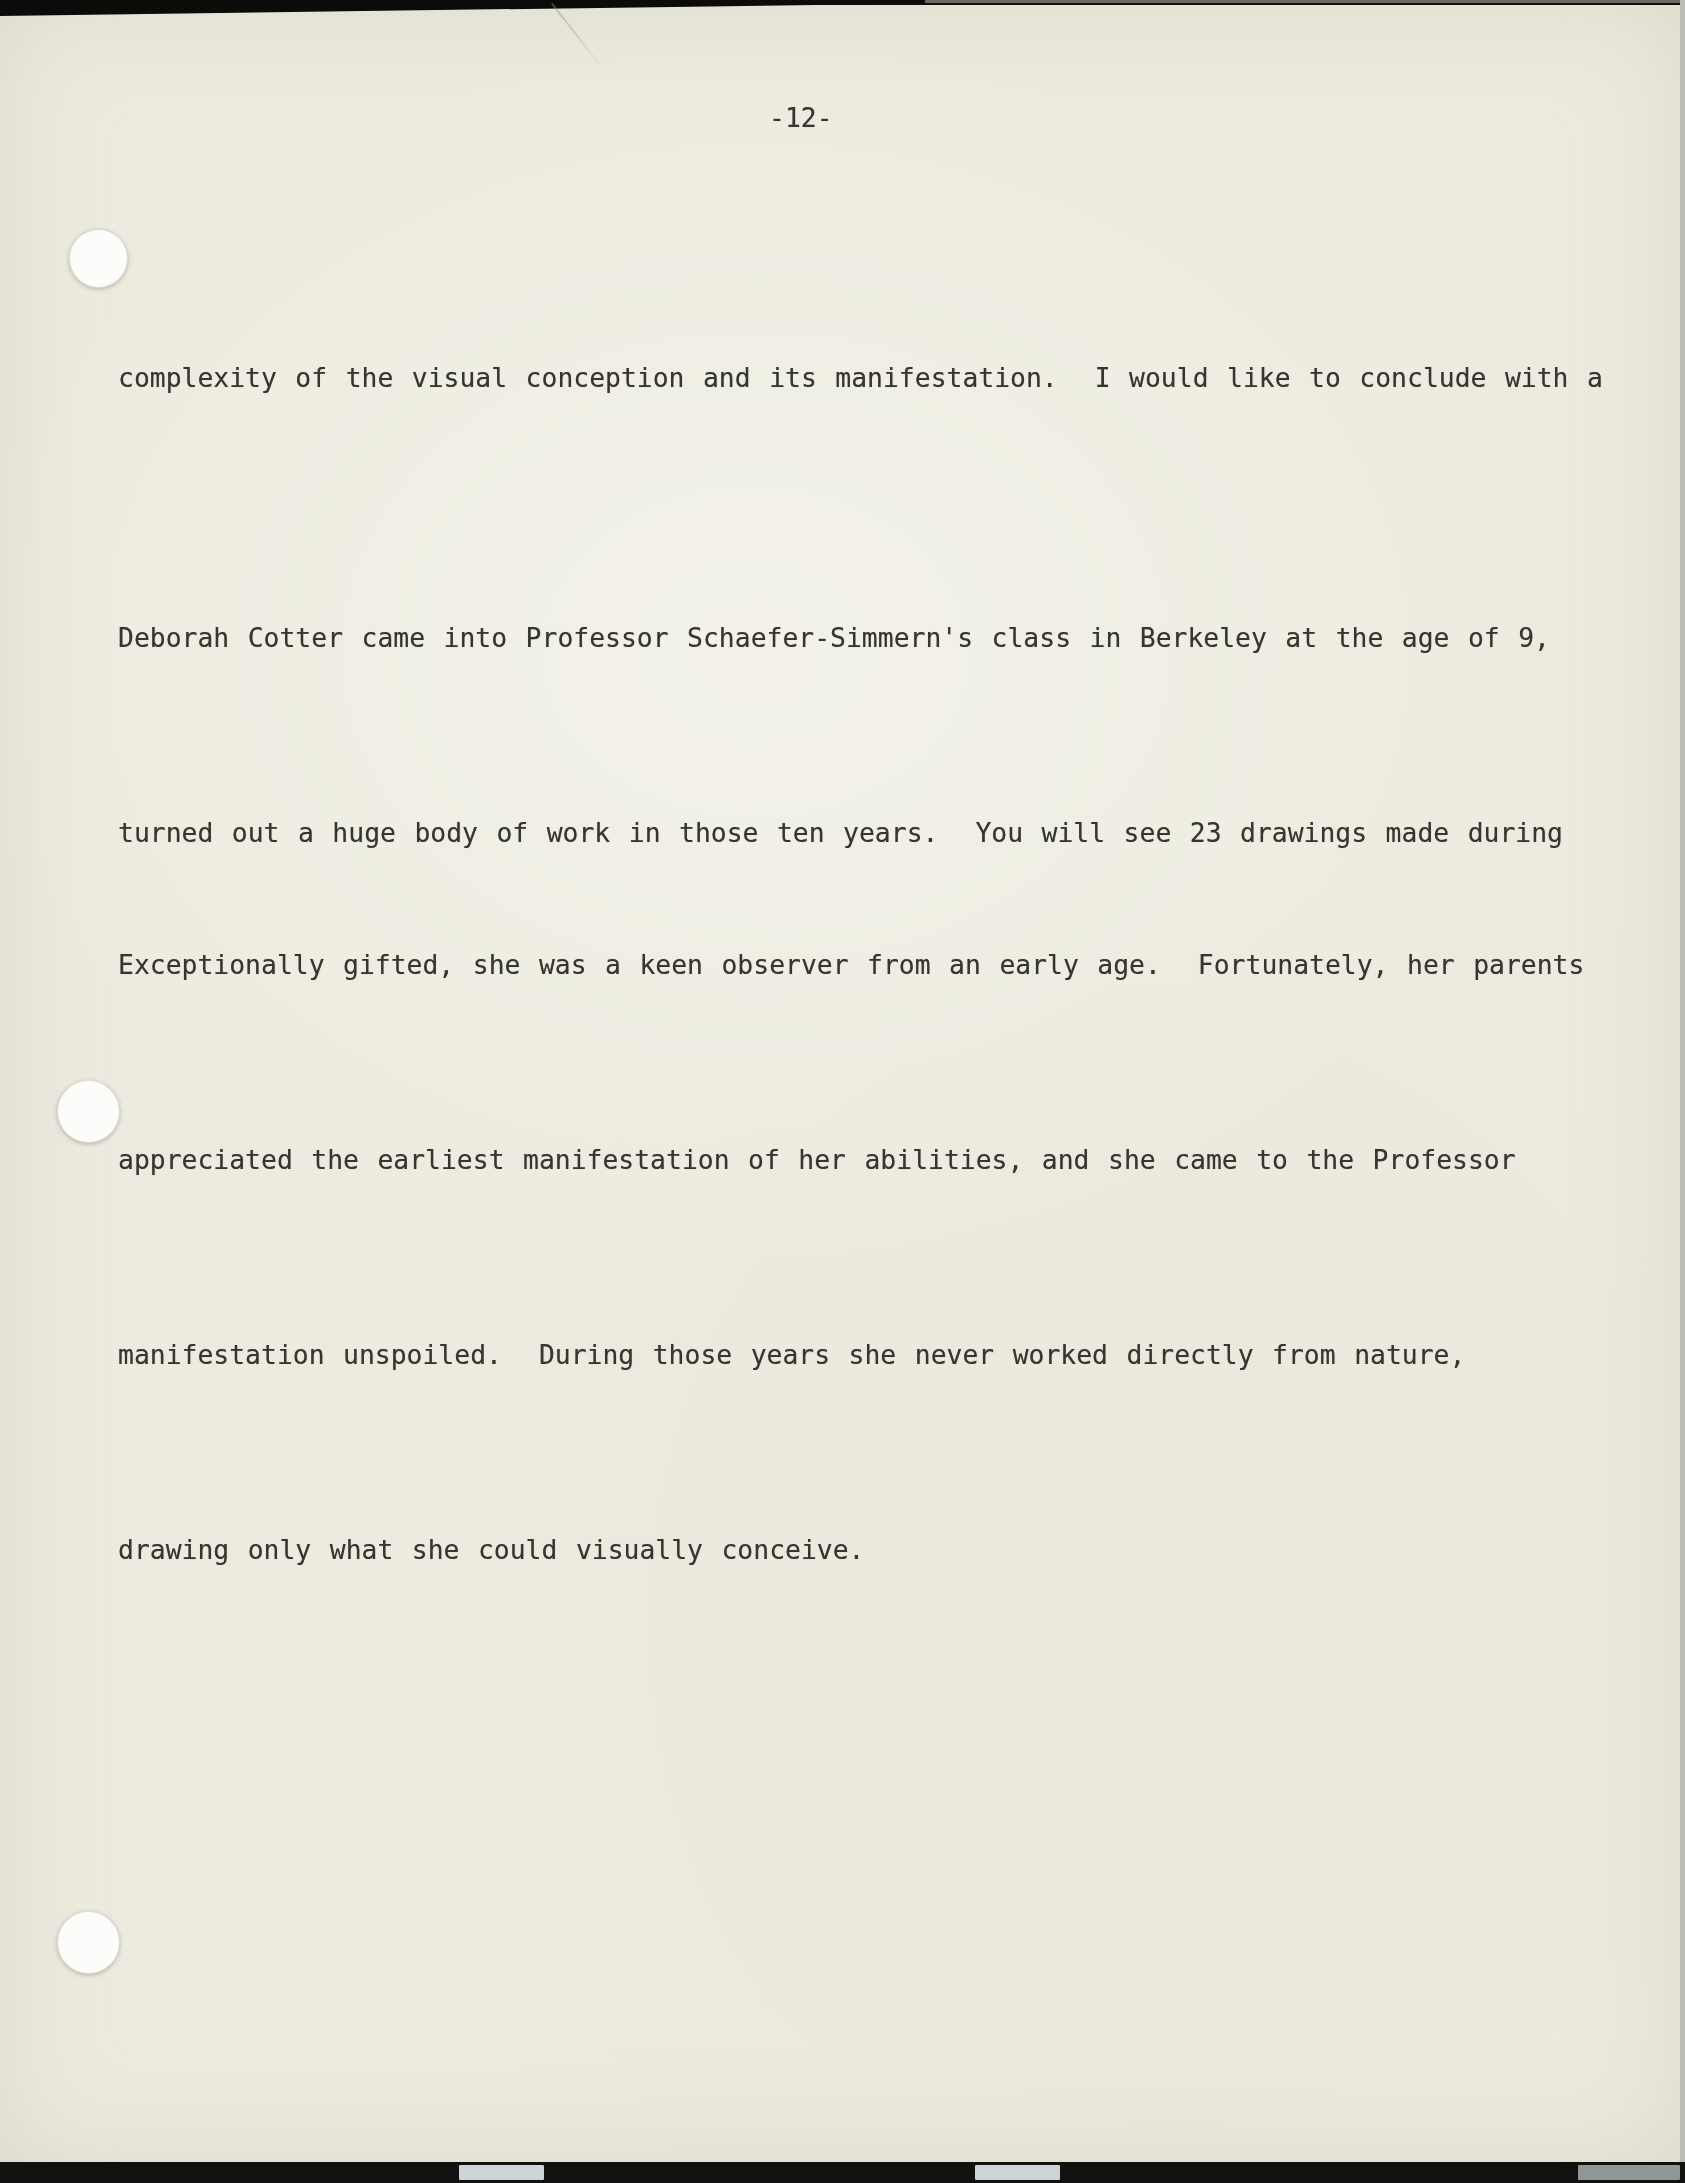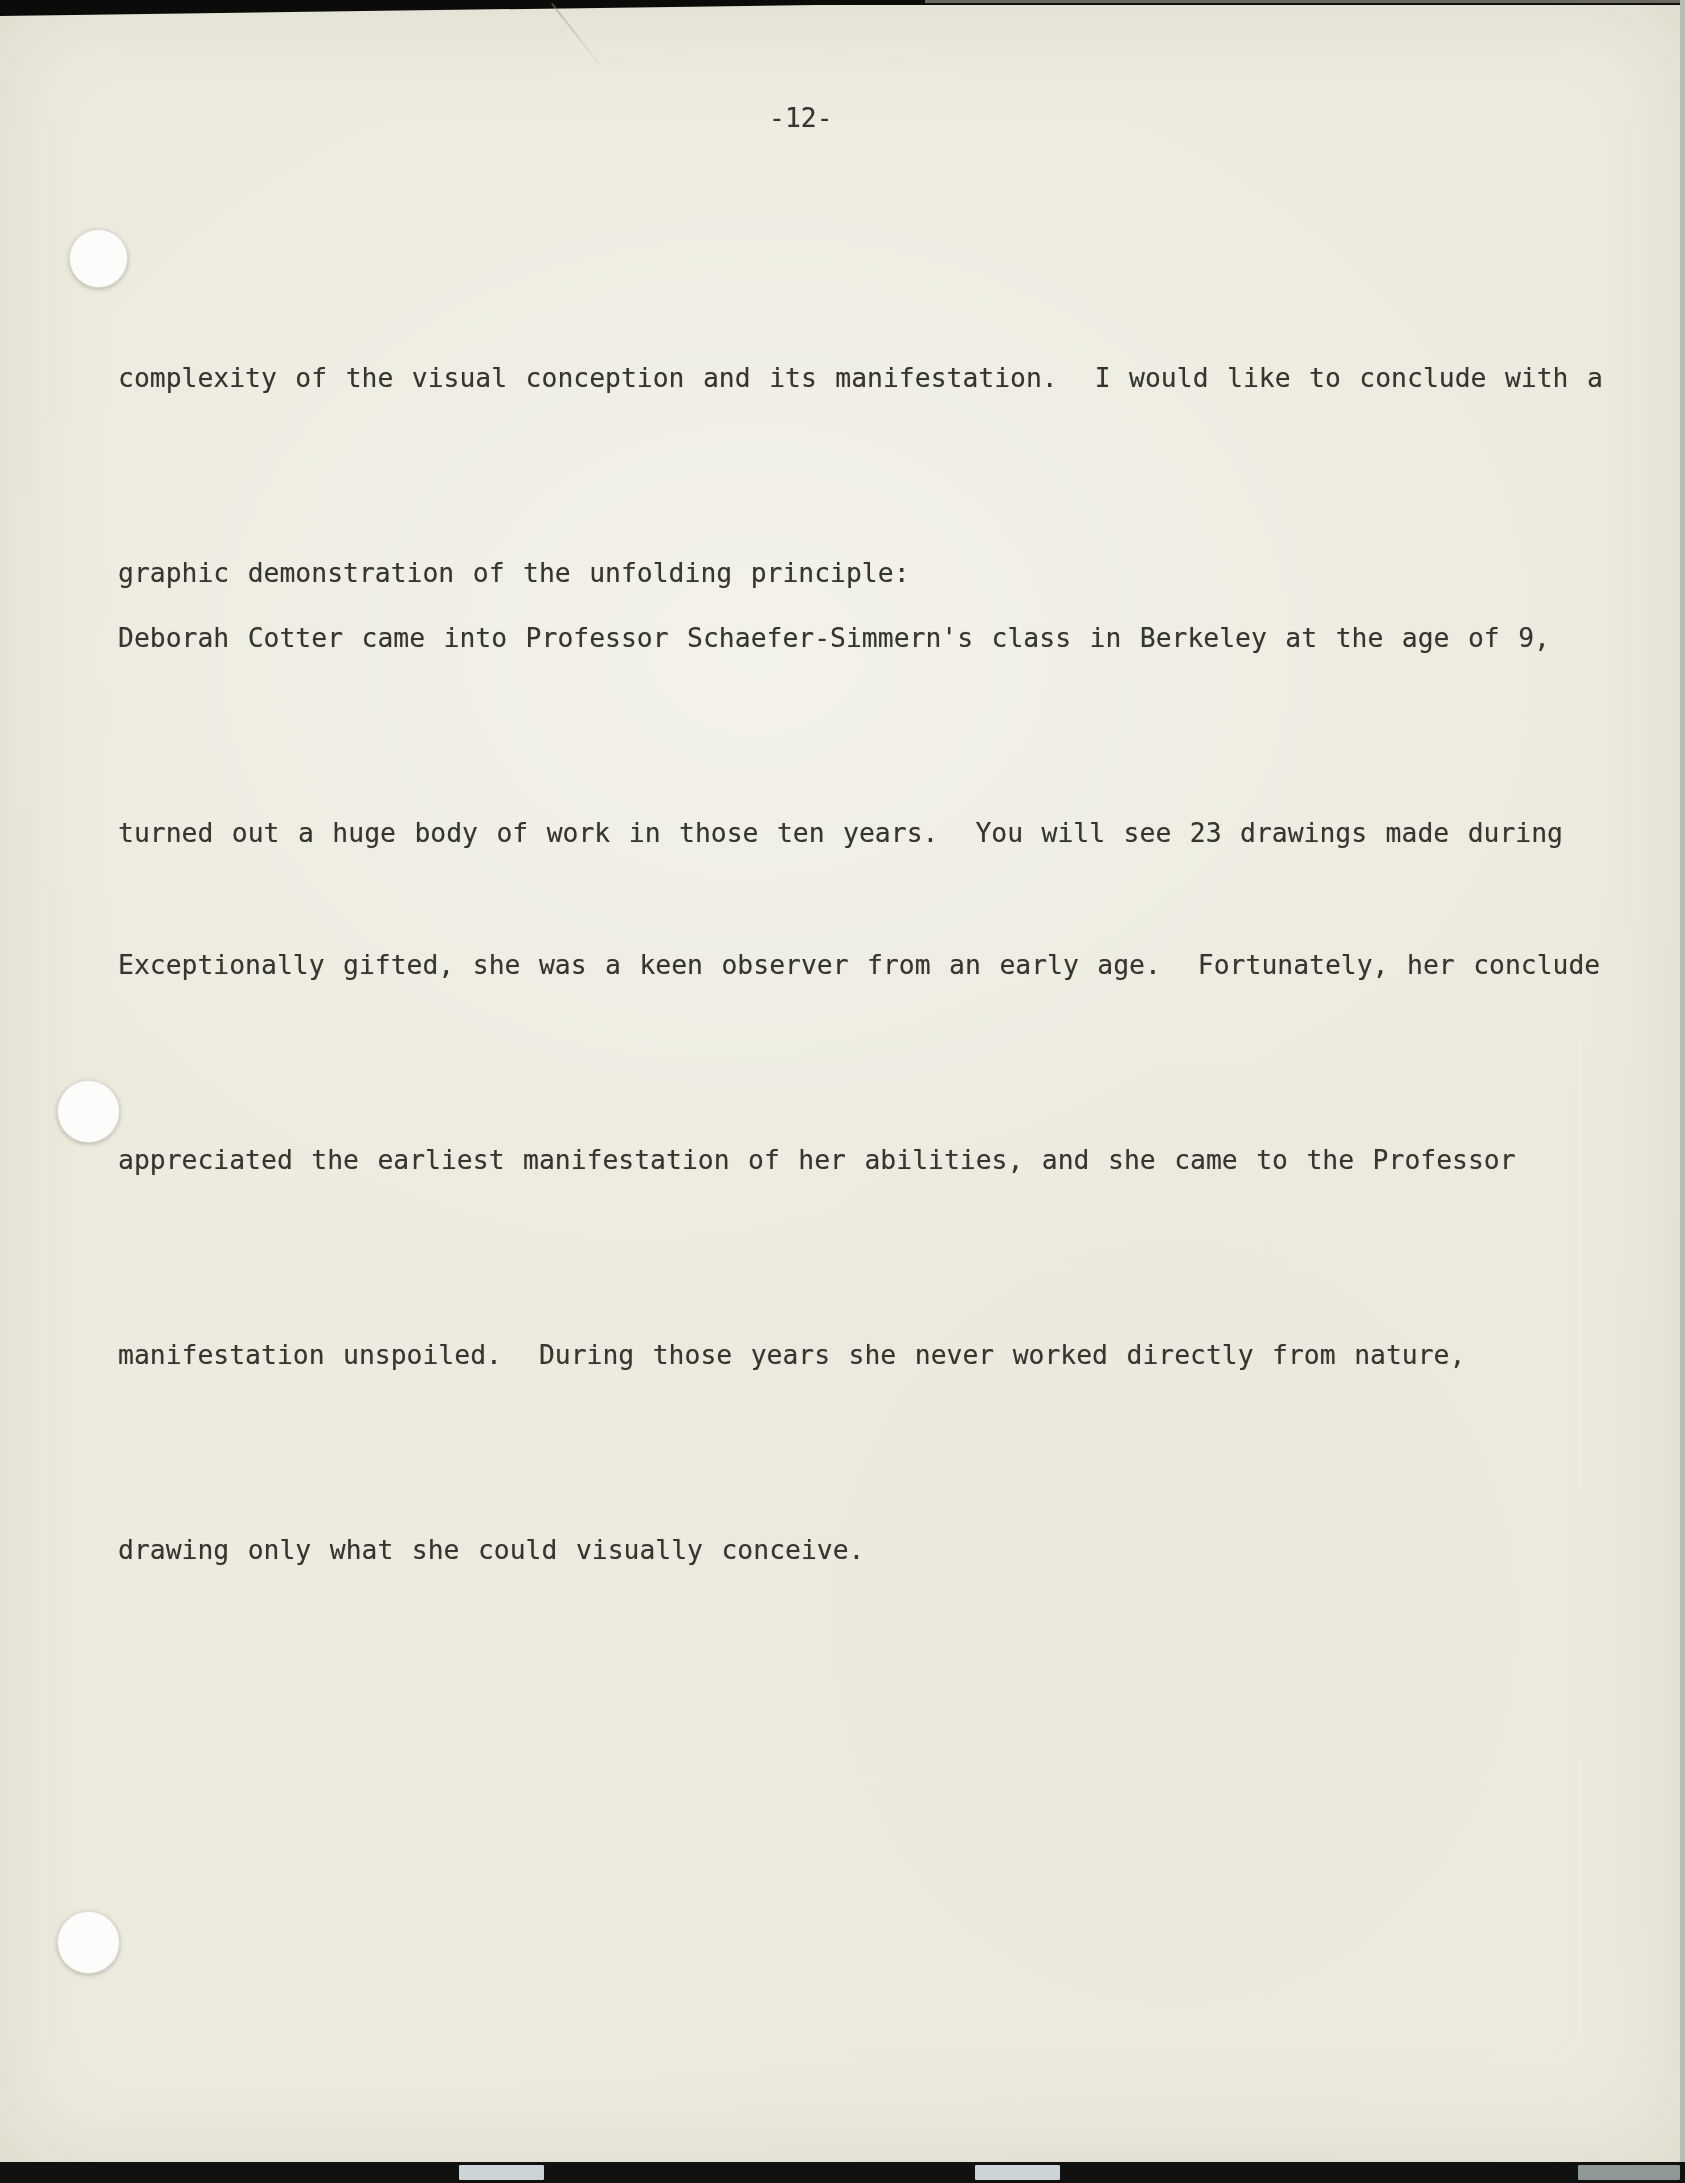--- a/index.html
+++ b/index.html
@@ -118,27 +118,26 @@
 <div class="crease"></div>
 
 <div class="hole hole-1"></div>
 <div class="hole hole-2"></div>
 <div class="hole hole-3"></div>
 
 <div class="typed page-number">-12-</div>
 
 <div class="typed para-1">
   <div>complexity of the visual conception and its manifestation.  I would like to conclude with a</div>
-  <div>graphic demonstration of the unfolding principle:</div>
 </div>
 
 <div class="typed para-2">
   <div>Deborah Cotter came into Professor Schaefer-Simmern's class in Berkeley at the age of 9,</div>
   <div>turned out a huge body of work in those ten years.  You will see 23 drawings made during</div>
 </div>
 
 <div class="typed para-3">
-  <div>Exceptionally gifted, she was a keen observer from an early age.  Fortunately, her conclude</div>
+  <div>Exceptionally gifted, she was a keen observer from an early age.  Fortunately, her parents</div>
   <div>appreciated the earliest manifestation of her abilities, and she came to the Professor</div>
   <div>manifestation unspoiled.  During those years she never worked directly from nature,</div>
   <div>drawing only what she could visually conceive.</div>
 </div>
 
 
 </body></html>

